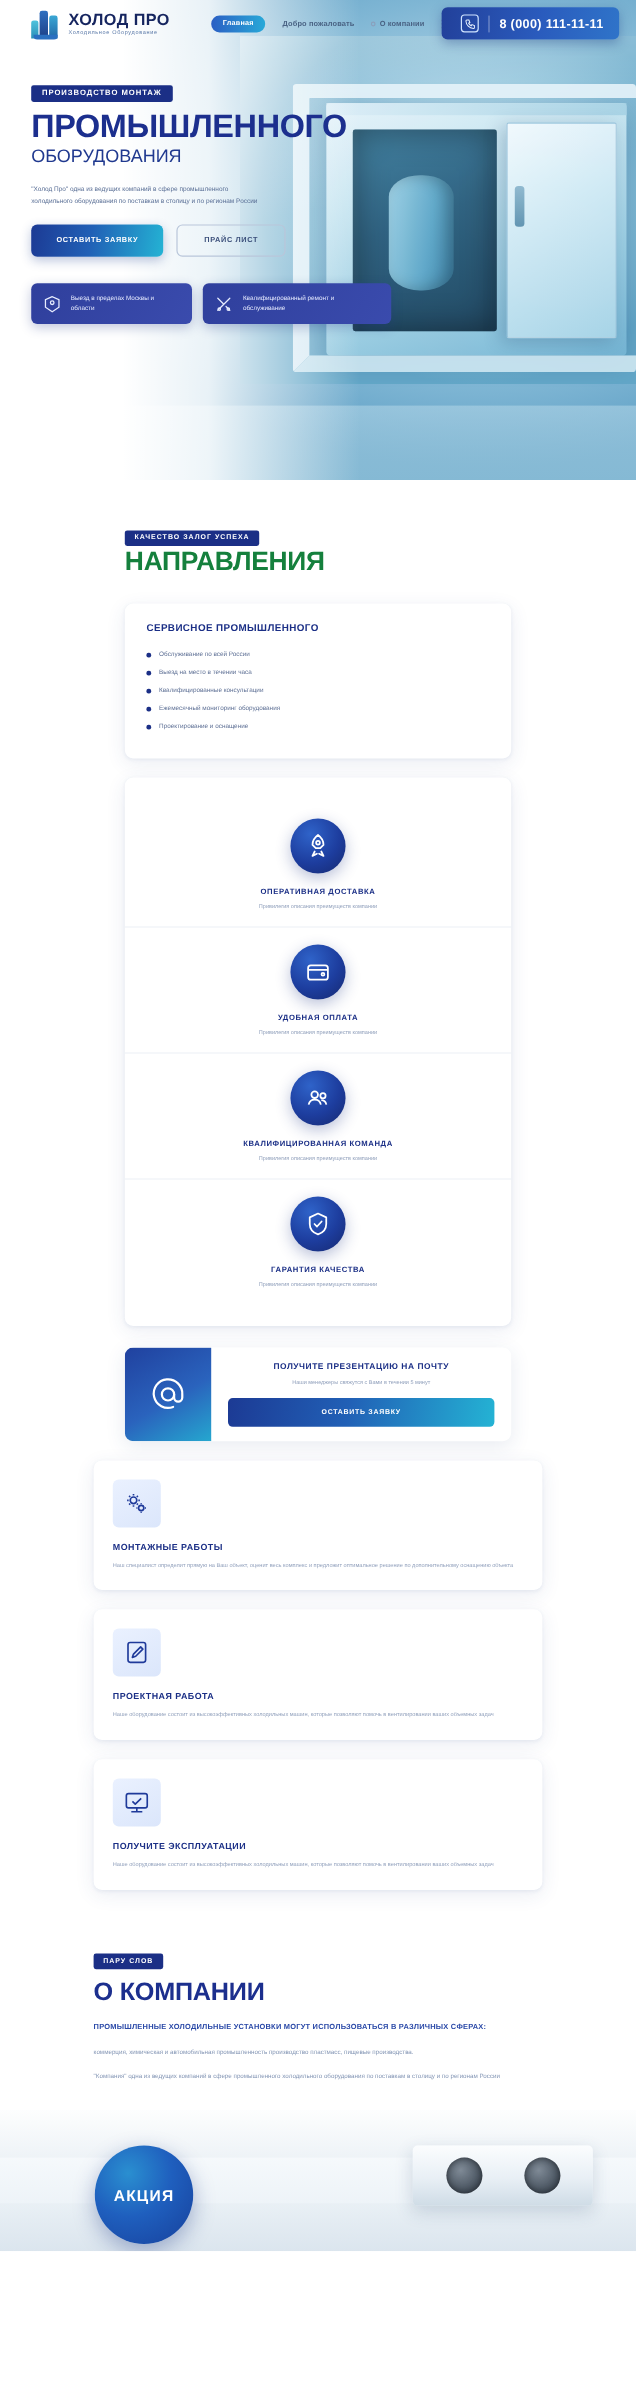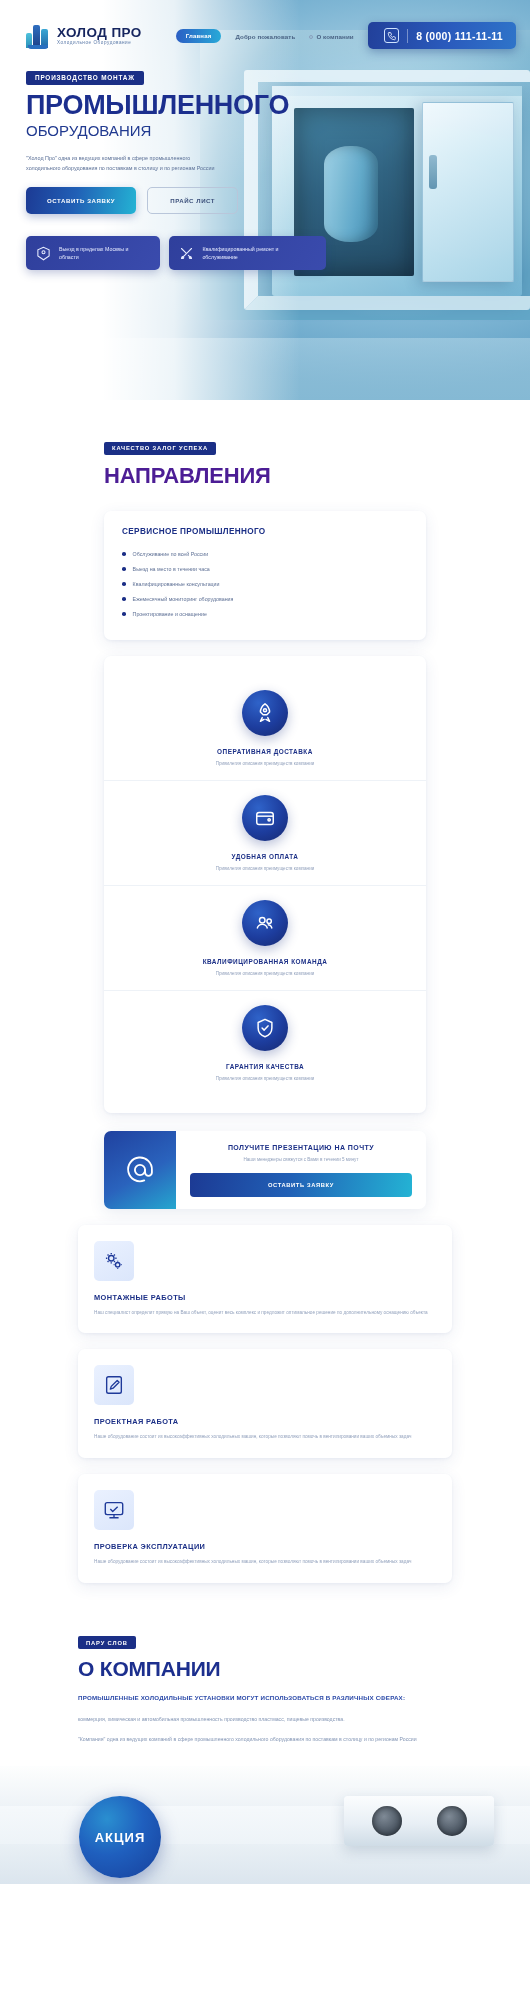--- a/index.html
+++ b/index.html
@@ -79,21 +79,21 @@
     position:absolute; left:0; bottom:0; width:530px; height:62px;
     background: linear-gradient(180deg, rgba(180,215,232,.55), rgba(140,190,215,.85));
   }
   .hero-fade{
     position:absolute; left:0; top:0; width:300px; height:400px;
     background: linear-gradient(90deg, #ffffff 0%, #ffffff 34%, rgba(255,255,255,.86) 58%, rgba(255,255,255,0) 100%);
   }
 
   
   .header {
-    position: absolute; left:0; top:16px; width:530px; height:40px;
+    position: absolute; left:0; top:0; width:530px; height:40px;
     display:flex; align-items:center; z-index: 20;
   }
   .logo-wrap{ display:flex; align-items:center; gap:5px; margin-left:26px; }
   .logo-mark{ position:relative; width:26px; height:24px; }
   .lb{ position:absolute; bottom:0; border-radius:2px 2px 0 0; }
   .lb1{ left:0; width:6px; height:15px; background:linear-gradient(180deg,#4fc3dd,#2a8fb8); }
   .lb2{ left:7px; width:7px; height:23px; background:linear-gradient(180deg,#2f6fc0,#1d3f86); }
   .lb3{ left:15px; width:7px; height:19px; background:linear-gradient(180deg,#3aa7d4,#2167a8); }
   .lb4{ left:2px; bottom:-1px; width:20px; height:4px; background:#2a6fc0; border-radius:0 0 3px 3px; }
   .logo-text{ line-height:1; }
@@ -163,21 +163,21 @@
   .badge-txt{ font-size:5.3px; color:#e5eaff; line-height:1.65; }
 
   
   .section{ padding:0 26px; }
   .sec-head{ padding: 36px 0 12px 0; margin-left: 78px; }
   .sec-eyebrow{
     display:inline-block; background:#1b2f86; color:#fff;
     font-size:5.8px; font-weight:800; letter-spacing:.85px;
     padding:3.5px 8px; border-radius:2px;
   }
-  .sec-title{ font-size:22px; font-weight:800; color:#4c1d95; letter-spacing:-.2px; margin-top:8px; }
+  .sec-title{ font-size:22px; font-weight:800; color:#15803d; letter-spacing:-.2px; }
 
   .card{
     background:#fff; border-radius:7px;
     box-shadow: 0 4px 16px rgba(40,70,130,.09), 0 1px 3px rgba(40,70,130,.06);
   }
   .wide-card{ margin:10px 78px 0 78px; padding:16px 18px 18px 18px; }
   .card-title{ font-size:8.2px; font-weight:800; color:#1b2f86; letter-spacing:.35px; }
   .bullets{ list-style:none; margin-top:11px; }
   .bullets li{ display:flex; align-items:center; gap:7px; font-size:5.3px; color:#5e7095; padding:4.5px 0; }
   .bullets li b{ width:3.6px; height:3.6px; background:#1b2f86; border-radius:50%; flex:none; }
@@ -468,21 +468,21 @@
     </div>
 
     <div class="card work">
       <div class="work-ico">
         <svg width="22" height="22" viewBox="0 0 24 24" fill="none" stroke="currentColor" stroke-width="1.5" stroke-linejoin="round">
           <rect x="2.5" y="4" width="19" height="13" rx="2"></rect>
             <path d="M7 20.5h10M12 17v3.5"></path>
             <path d="M8 11l2.6 2.6L16 8.4"></path>
         </svg>
       </div>
-      <div class="work-title">ПРОВЕРКА ЭКСПЛУАТАЦИИ</div>
+      <div class="work-title">ПОЛУЧИТЕ ЭКСПЛУАТАЦИИ</div>
       <div class="work-desc">Наше оборудование состоит из высокоэффективных холодильных машин, которые позволяют помочь в вентилировании ваших объемных задач</div>
     </div>
   </section>
 
   <section class="about">
     <span class="sec-eyebrow">ПАРУ СЛОВ</span>
     <h2 class="about-title">О КОМПАНИИ</h2>
     <p class="about-lead">ПРОМЫШЛЕННЫЕ ХОЛОДИЛЬНЫЕ УСТАНОВКИ МОГУТ ИСПОЛЬЗОВАТЬСЯ В РАЗЛИЧНЫХ СФЕРАХ:</p>
     <p class="about-p">коммерция, химическая и автомобильная промышленность производство пластмасс, пищевые производства.</p>
     <p class="about-p">"Компания" одна из ведущих компаний в сфере промышленного холодильного оборудования по поставкам в столицу и по регионам России</p>

